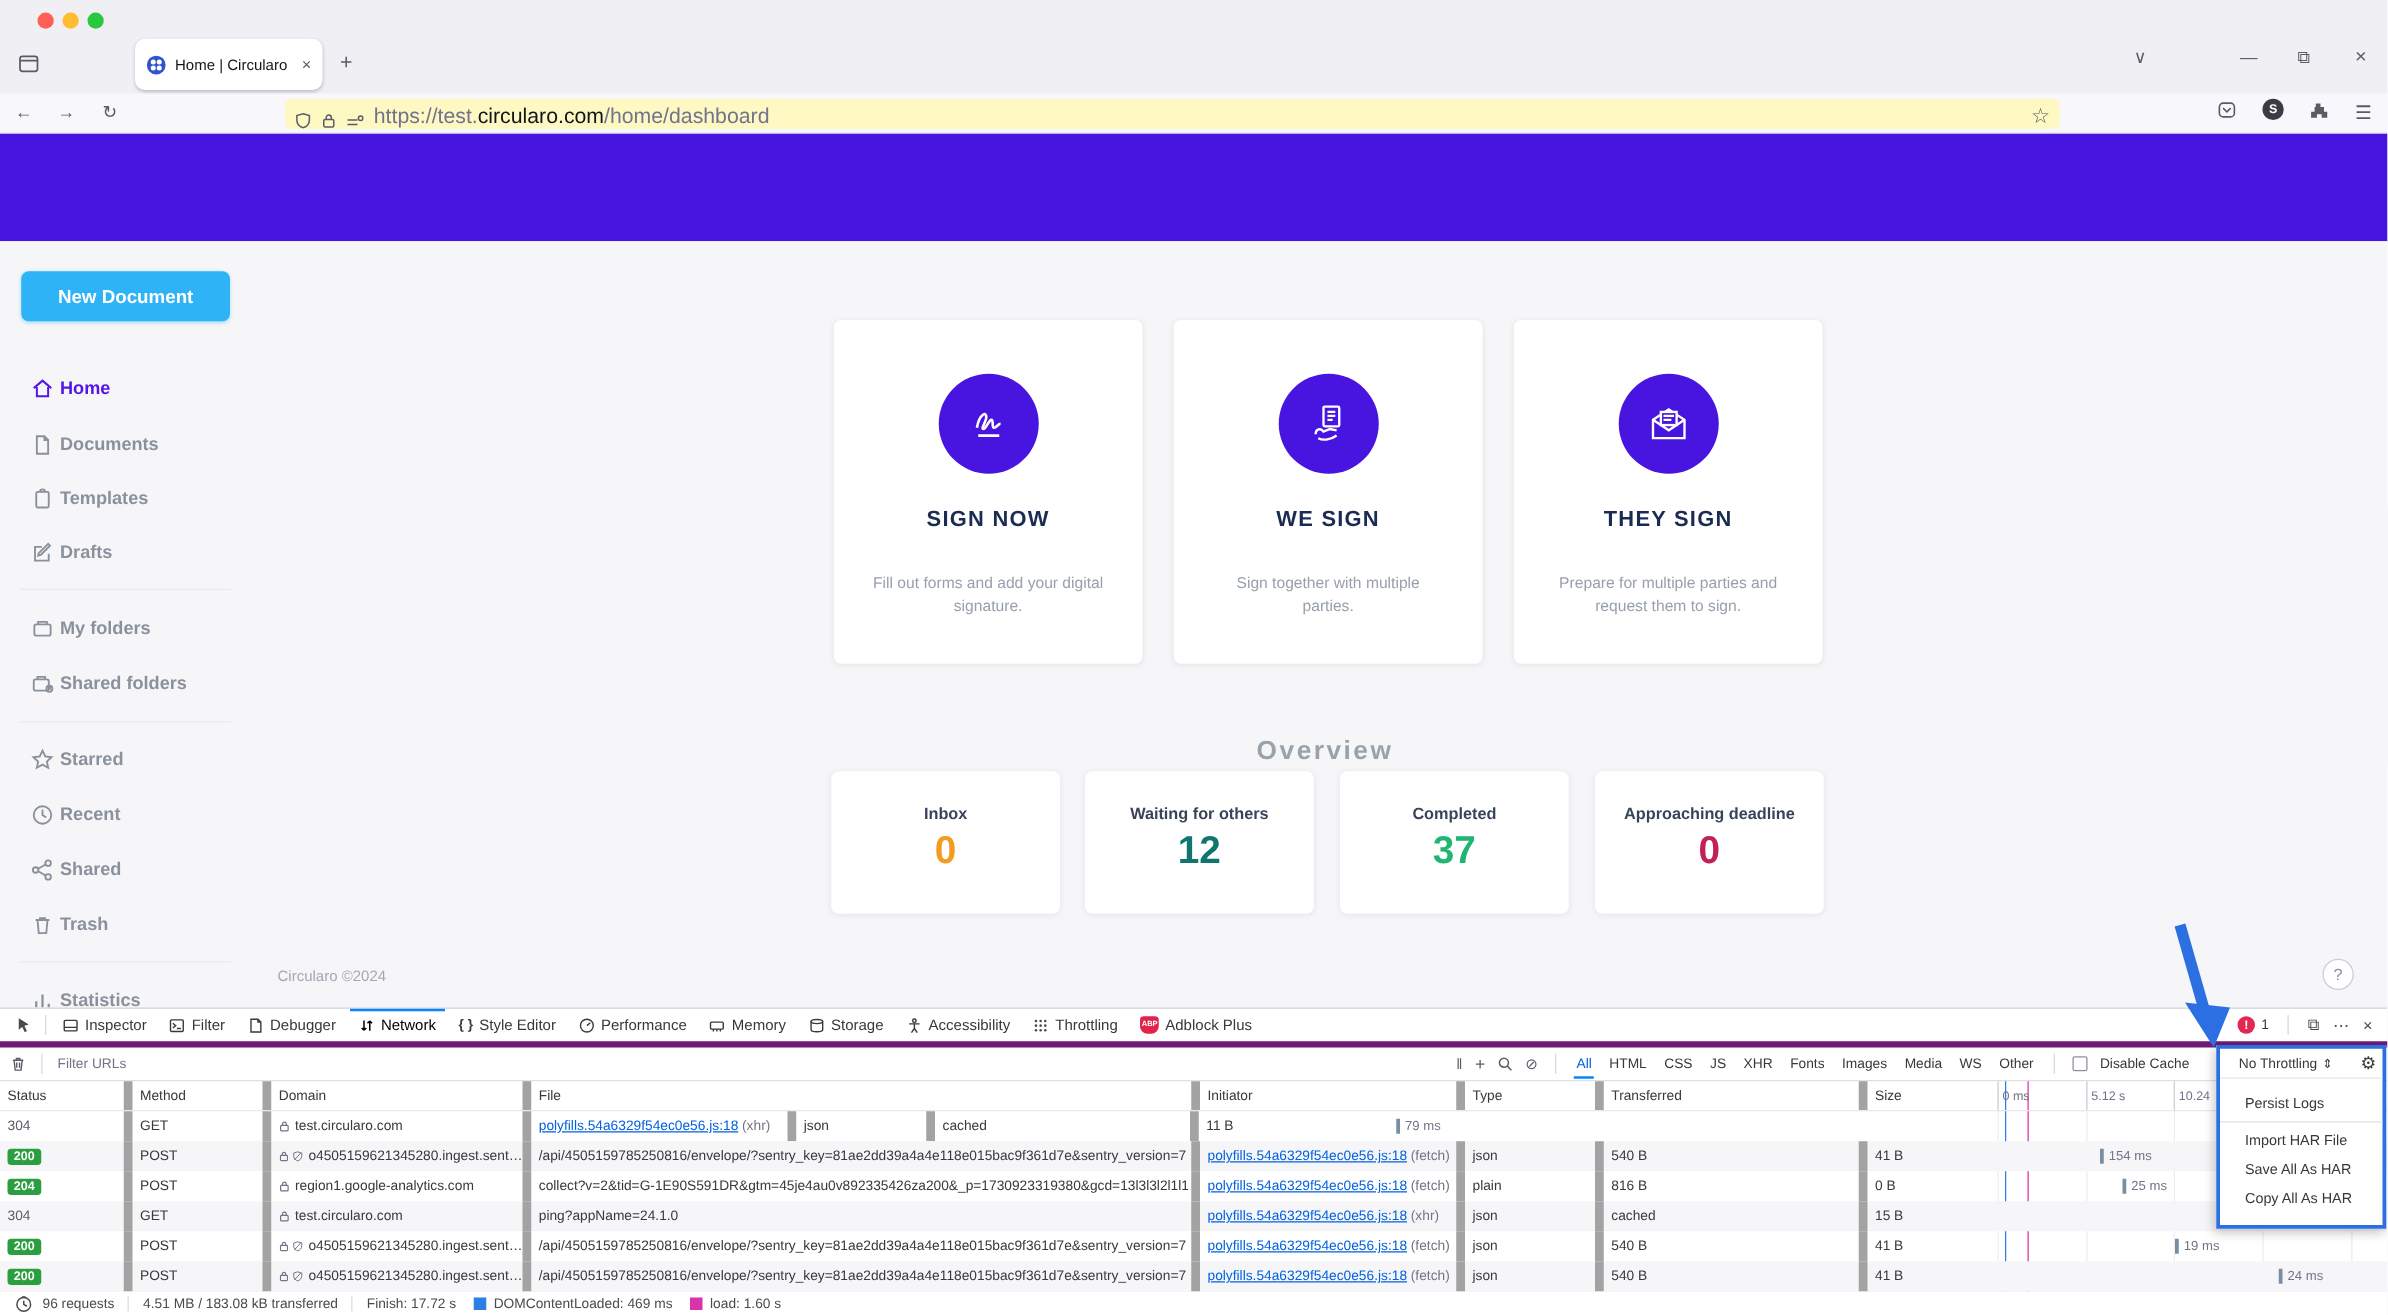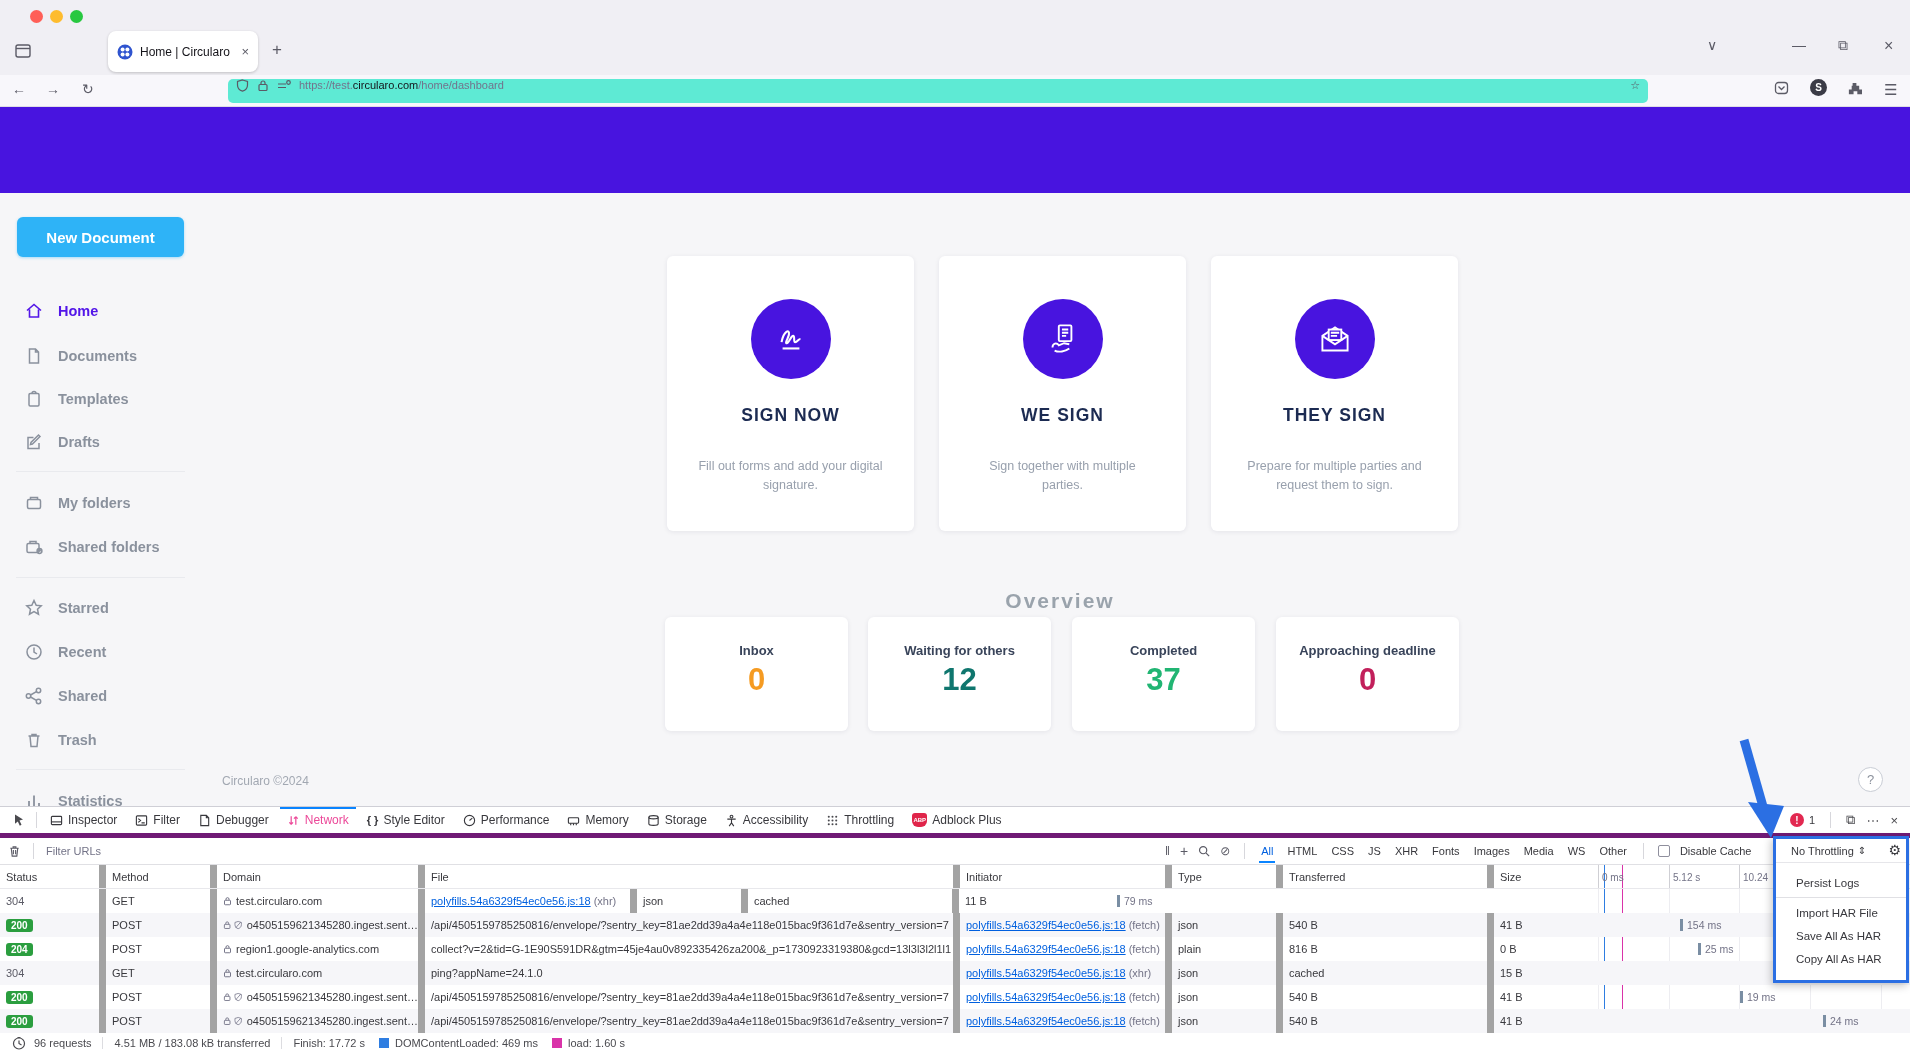--- a/index.html
+++ b/index.html
@@ -11,21 +11,21 @@
   #titlebar{position:absolute;left:0;top:0;width:1910px;height:75px;background:#f0eff4}
   .tl{position:absolute;top:10px;width:13px;height:13px;border-radius:50%}
   #ffview{position:absolute;left:14px;top:42px;color:#5b5b66}
   #tab{position:absolute;left:108px;top:31px;width:150px;height:41px;background:#fff;border-radius:8px;box-shadow:0 1px 3px rgba(0,0,0,.2);display:flex;align-items:center;padding:0 9px;gap:7px}
   .tabttl{font-size:12px;color:#15141a;flex:1;white-space:nowrap;overflow:hidden}
   .tclose{font-size:13px;color:#5b5b66}
   #newtab{position:absolute;left:272px;top:40px;font-size:17px;color:#5b5b66}
   .winctl{position:absolute;top:37px;font-size:14px;color:#5b5b66}
   #navbar{position:absolute;left:0;top:75px;width:1910px;height:32px;background:#f8f7fb;border-bottom:1px solid #dfdee5}
   .navico{position:absolute;top:81px;font-size:14px;color:#5b5b66}
-  #urlbar{position:absolute;left:228px;top:79px;width:1420px;height:24px;background:#5eead4;border-radius:5px;display:flex;align-items:flex-start;font-size:11px;padding:0 8px;gap:8px;color:#5b5b66}
+  #urlbar{position:absolute;left:228px;top:79px;width:1420px;height:24px;background:#fef9c3;border-radius:5px;display:flex;align-items:flex-end;font-size:17px;padding:0 8px;gap:8px;color:#5b5b66}
   .urltxt{white-space:nowrap;overflow:hidden}
   .udim{color:#73738c}.ustrong{color:#15141a}
   #star{margin-left:auto}
 
   
   #appheader{position:absolute;left:0;top:107px;width:1910px;height:86px;background:#4814df}
   #brand{position:absolute;left:66px;top:147px;color:#fff;font-size:27px;font-weight:bold;letter-spacing:.5px}
   #logomark{position:absolute;left:27px;top:147px}
   #searchbar{position:absolute;left:234px;top:143px;width:564px;height:37px;background:rgba(255,255,255,.14);border-radius:4px;display:flex;align-items:center;padding:0 14px;gap:10px}
   #searchbar input{flex:1;background:transparent;border:none;outline:none;color:#fff;font-size:14px}
@@ -33,40 +33,40 @@
   .sdivline{width:1px;height:22px;background:rgba(255,255,255,.25)}
   #bellwrap{position:absolute;left:1563px;top:148px;width:36px;height:36px;border-radius:50%;background:rgba(255,255,255,.12);display:flex;align-items:center;justify-content:center}
   #avatar{position:absolute;left:1649px;top:144px;width:44px;height:44px;border-radius:50%;background:#3fae53;color:#fff;font-size:20px;font-weight:bold;display:flex;align-items:center;justify-content:center}
   #uname{position:absolute;left:1700px;top:148px;color:#fff;font-size:13.5px;font-weight:bold}
   #uemail{position:absolute;left:1700px;top:167px;color:rgba(255,255,255,.82);font-size:11.5px}
   #ucaret{position:absolute;left:1872px;top:157px;color:#fff;font-size:11px}
 
   
   #content{position:absolute;left:0;top:193px;width:1910px;height:613px;background:#f6f6f8;overflow:hidden}
   #newdoc{position:absolute;left:17px;top:24px;width:167px;height:40px;background:#2eb3f7;border:none;border-radius:6px;color:#fff;font-size:15px;font-weight:bold;font-family:inherit;box-shadow:0 1px 3px rgba(46,179,247,.4)}
-  .snav{position:absolute;left:0;width:201px;height:36px;display:flex;align-items:center;gap:14px;padding-left:24px;color:#8a919d;font-size:14.5px;font-weight:bold}
+  .snav{position:absolute;left:0;width:201px;height:36px;display:flex;align-items:center;gap:4px;padding-left:24px;color:#8a919d;font-size:14.5px;font-weight:bold}
   .snav.active{color:#5316e8}
   .sdiv{position:absolute;left:16px;width:169px;height:1px;background:#e9eaee}
   .acard{position:absolute;top:63px;width:247px;height:275px;background:#fff;border-radius:6px;box-shadow:0 1px 5px rgba(25,25,60,.08);text-align:center}
   .acirc{width:80px;height:80px;border-radius:50%;background:#4814df;margin:43px auto 0;display:flex;align-items:center;justify-content:center}
   .atitle{margin-top:26px;font-size:17.5px;font-weight:bold;color:#1c2b52;letter-spacing:1px}
   .adesc{margin:31px auto 0;width:190px;font-size:12.5px;color:#98a0ad;line-height:1.55}
   #ovtitle{position:absolute;top:396px;left:662px;width:796px;text-align:center;font-size:21px;font-weight:bold;color:#9aa3ac;letter-spacing:2px}
   .scard{position:absolute;top:424px;width:183px;height:114px;background:#fff;border-radius:6px;box-shadow:0 1px 5px rgba(25,25,60,.08);text-align:center}
   .slabel{margin-top:26px;font-size:13px;color:#39445a;font-weight:bold}
   .sval{margin-top:4px;font-size:31px;font-weight:bold}
   .v-orange{color:#f59b22}.v-purple{color:#0f766e}.v-green{color:#21b573}.v-red{color:#c2205b}
   #copyright{position:absolute;left:222px;top:581px;font-size:12px;color:#a2a8b2}
   #helpbtn{position:absolute;left:1858px;top:574px;width:25px;height:25px;border:1.5px solid #c9cdd5;border-radius:50%;color:#8b919c;font-size:13px;display:flex;align-items:center;justify-content:center;background:#fff}
 
   
   #devtools{position:absolute;left:0;top:806px;width:1910px;height:226px;background:#fff;border-top:1px solid #cfcfd6;color:#38383d}
   #dt-tabs{height:31px;border-bottom:5px solid #701a75;display:flex;align-items:center;padding-left:6px}
   .dtab{display:flex;align-items:center;gap:5px;padding:0 9px;height:100%;font-size:12px;color:#38383d;position:relative}
-  .dtab.active{color:#ec4899}
+  .dtab.active{color:#000000}
   .dtab.active::before{content:"";position:absolute;left:2px;top:0;right:2px;height:2px;background:#0a84ff}
   .vsep{width:1px;height:16px;background:#d7d7dc;margin:0 4px}
   #dt-right{margin-left:auto;display:flex;align-items:center;gap:11px;padding-right:12px}
   .errbadge{width:14px;height:14px;border-radius:50%;background:#e22850;color:#fff;font-size:10px;font-weight:bold;display:flex;align-items:center;justify-content:center}
   .dtico{font-size:13px;color:#4a4a4f}
   .abp{background:#e0254a;color:#fff;border-radius:3px 3px 6px 6px;font-size:6px;font-weight:bold;width:15px;height:14px;display:flex;align-items:center;justify-content:center}
   #dt-filter{height:27px;border-bottom:1px solid #e0e0e4;display:flex;align-items:center;padding:0 8px;gap:8px;position:relative}
   #filterinput{border:none;background:transparent;font-size:11px;width:150px;outline:none;color:#38383d;font-family:inherit}
   #filterinput::placeholder{color:#737387}
   .fright{position:absolute;left:1165px;top:0;height:100%;display:flex;align-items:center;gap:10px}

